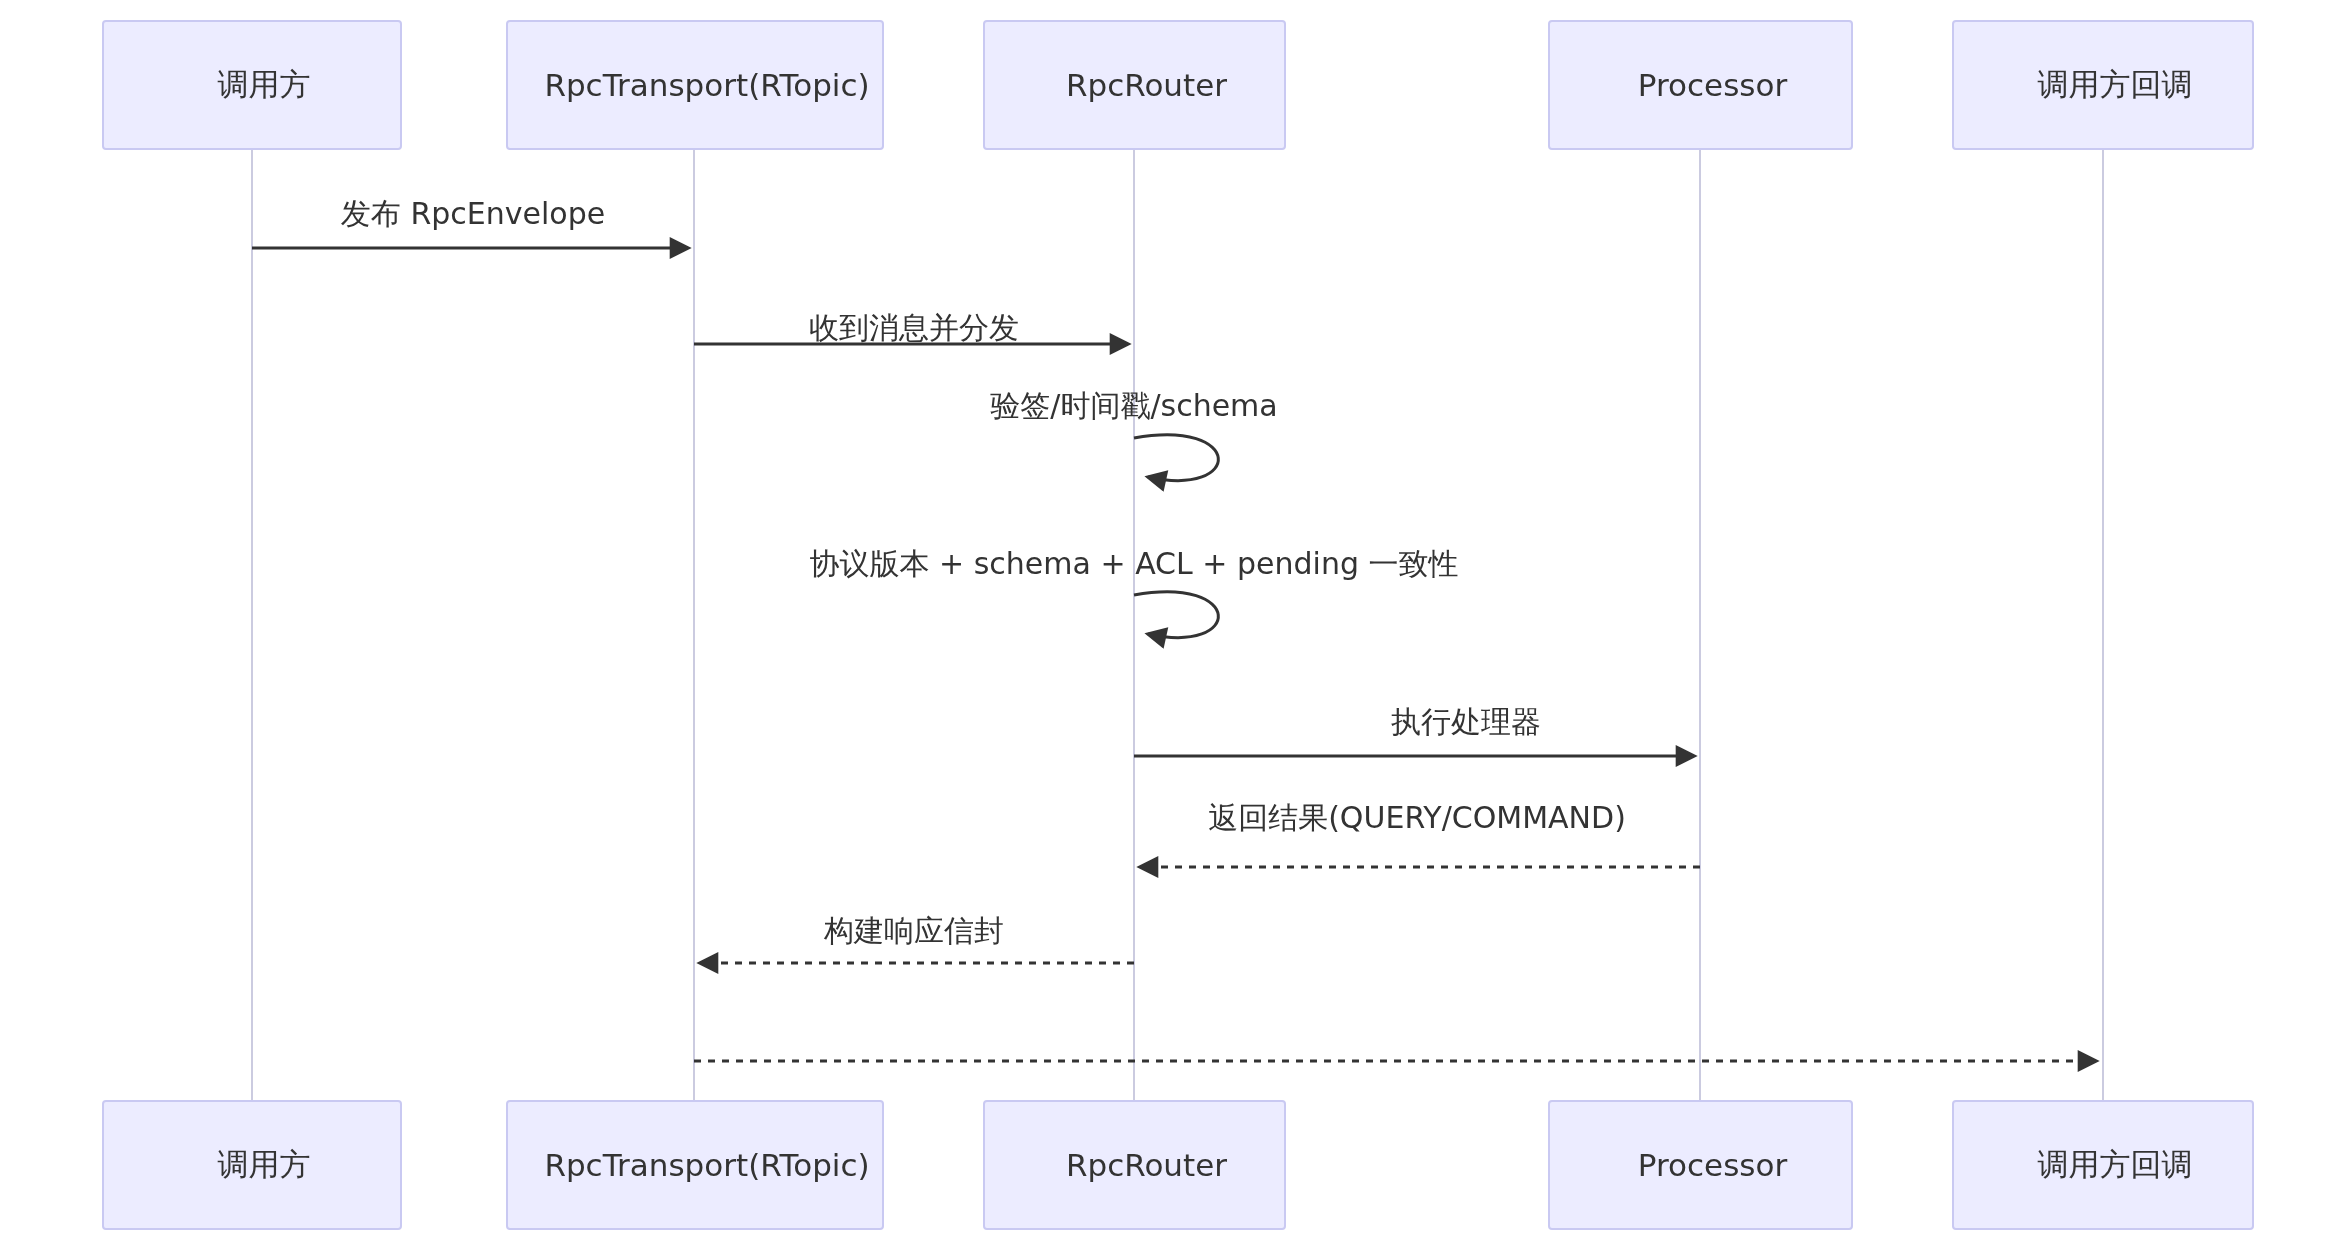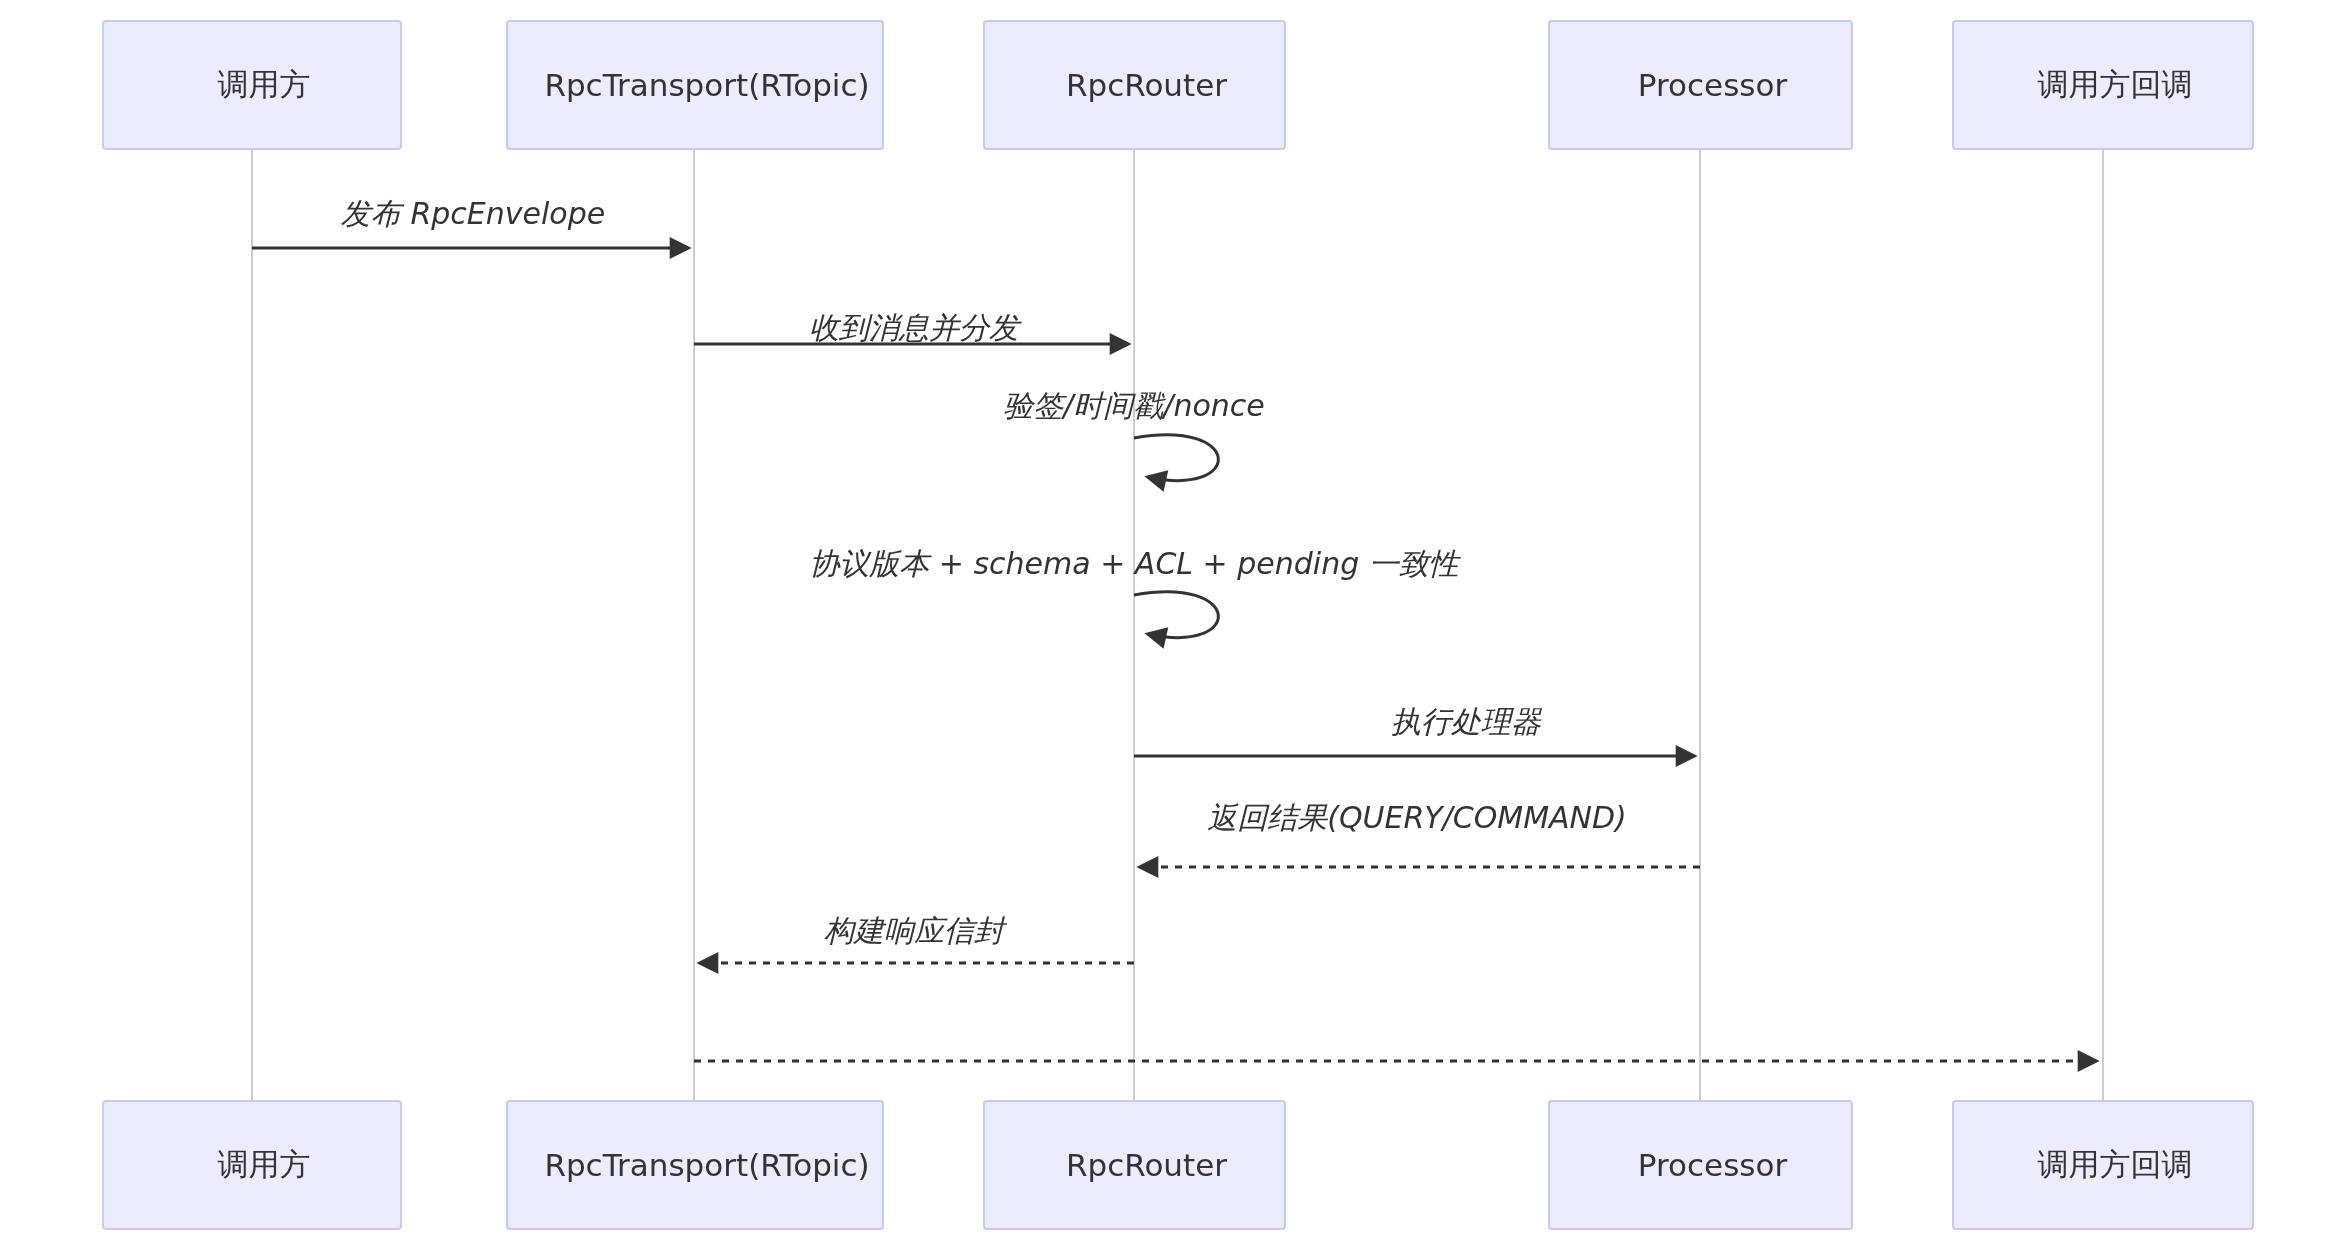--- a/index.html
+++ b/index.html
@@ -56,21 +56,20 @@
     fill: none;
   }
 
   .msg-label {
     position: absolute;
     transform: translateX(-50%);
     font-size: 30px;
     color: #333333;
     white-space: nowrap;
     text-align: center;
-    font-style: italic;
   }
 </style>
 </head>
 <body>
 
 <div class="diagram">
 
   <div class="lifeline" style="left:251px"></div>
   <div class="lifeline" style="left:693px"></div>
   <div class="lifeline" style="left:1133px"></div>
@@ -96,21 +95,21 @@
 
     <line x1="1700" y1="867" x2="1140" y2="867" class="dashed-arrow" marker-end="url(#arrowhead)"></line>
 
     <line x1="1134" y1="963" x2="700" y2="963" class="dashed-arrow" marker-end="url(#arrowhead)"></line>
 
     <line x1="694" y1="1061" x2="2096" y2="1061" class="dashed-arrow" marker-end="url(#arrowhead)"></line>
   </svg>
 
   <div class="msg-label" style="left:473px;  top:194px">发布 RpcEnvelope</div>
   <div class="msg-label" style="left:914px;  top:308px">收到消息并分发</div>
-  <div class="msg-label" style="left:1134px; top:386px">验签/时间戳/nonce</div>
+  <div class="msg-label" style="left:1134px; top:386px">验签/时间戳/schema</div>
   <div class="msg-label" style="left:1134px; top:544px">协议版本 + schema + ACL + pending 一致性</div>
   <div class="msg-label" style="left:1466px; top:702px">执行处理器</div>
   <div class="msg-label" style="left:1417px; top:798px">返回结果(QUERY/COMMAND)</div>
   <div class="msg-label" style="left:914px;  top:911px">构建响应信封</div>
 
   <div class="actor-box" style="left:102px;  top:20px; width:300px">
     <span>调用方</span>
   </div>
   <div class="actor-box" style="left:506px;  top:20px; width:378px">
     <span>RpcTransport(RTopic)</span>

